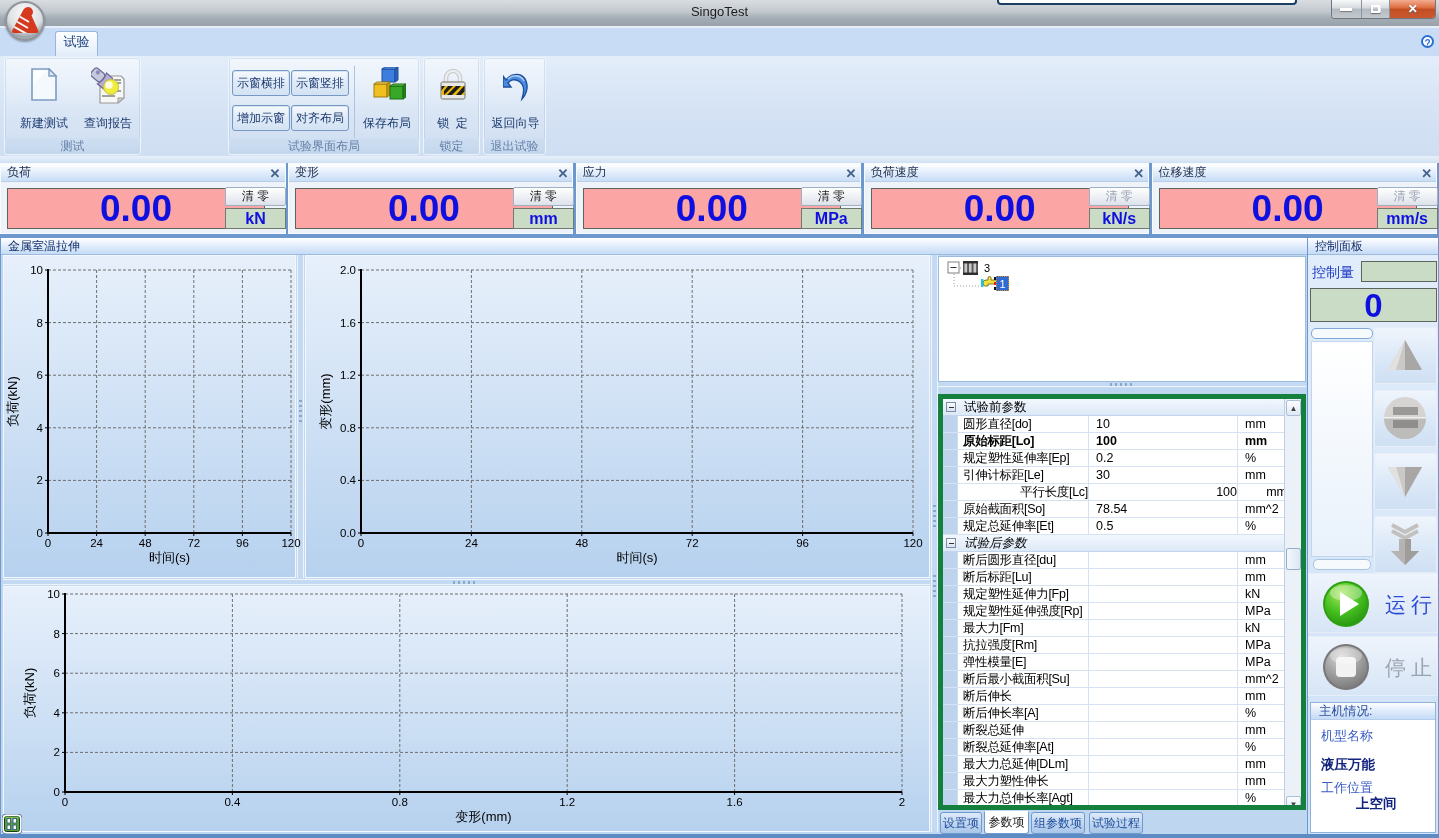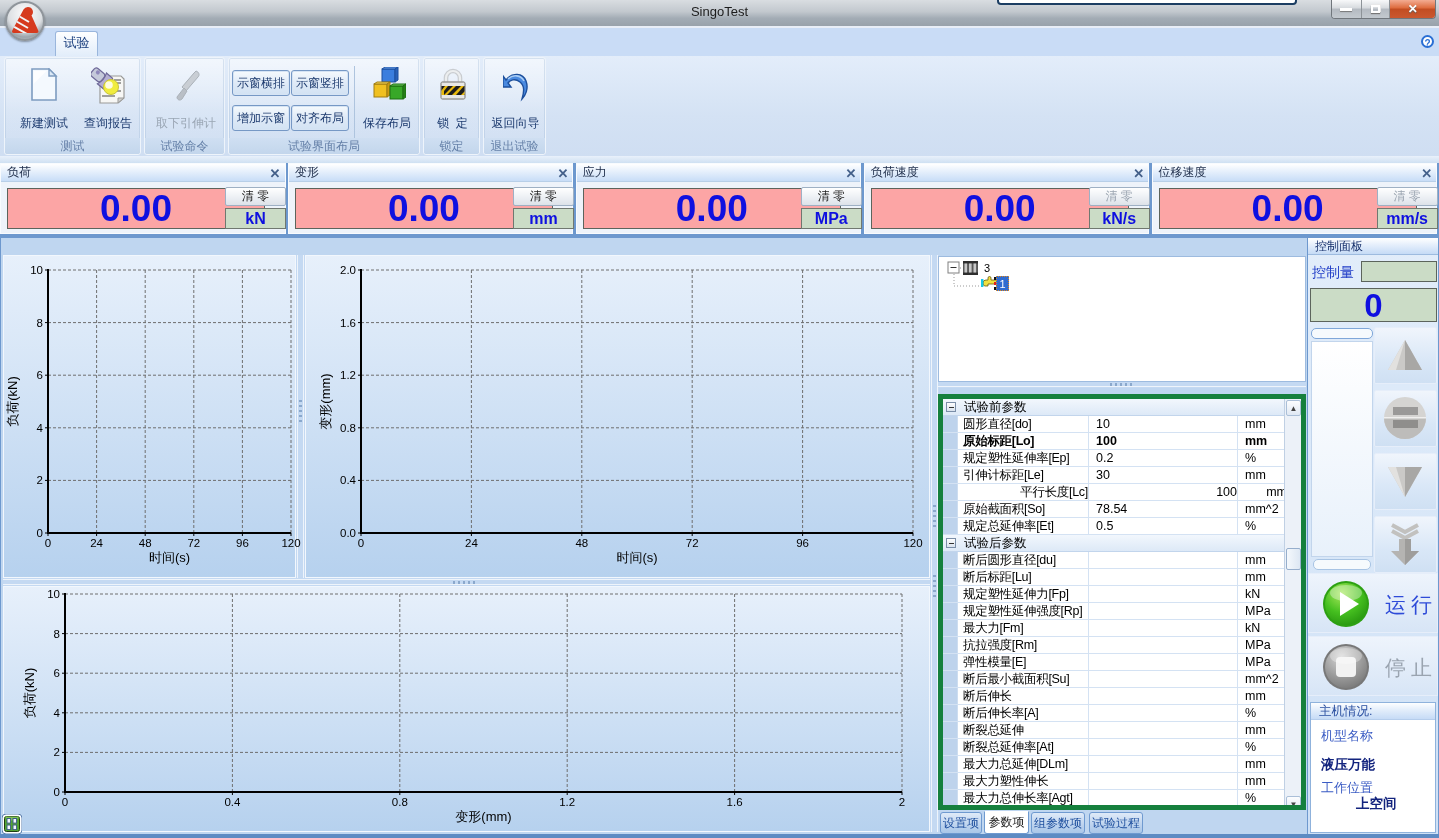--- a/index.html
+++ b/index.html
@@ -15,21 +15,21 @@
 #wb-res{width:29px;background:linear-gradient(#f8f9fa,#d6dade 45%,#b4bac1 50%,#c3c9cf);border-right:1px solid #8d9398;}
 #wb-close{width:45px;background:linear-gradient(#f3ac92,#dd6a3c 45%,#c24d22 50%,#ca5830);}
 .wb span{position:absolute;left:0;top:0;width:100%;height:100%;display:flex;align-items:center;justify-content:center;color:#fff;font-weight:bold;font-size:12px;text-shadow:0 1px 1px #555;}
 #wb-min span b{display:block;width:12px;height:3px;background:#fff;box-shadow:0 1px 1px #777;}
 #wb-res span b{display:block;width:9px;height:8px;border:2px solid #fff;box-shadow:1px -1px 0 #e8e8e8, 0 1px 1px #777;}
 
 #logo{z-index:30;left:5px;top:1px;width:40px;height:40px;border-radius:50%;background:radial-gradient(circle at 50% 30%,#fdfdfd,#dcdfe2 55%,#9ca4ab 75%,#c9cdd1);border:2px solid #8f959b;box-shadow:0 1px 2px rgba(0,0,0,.35);}
 
 #tabstrip{left:0;top:28px;width:1439px;height:28px;background:#c9dcf6;}
 #tabstrip:before{content:"";position:absolute;left:0;top:-2px;width:1439px;height:2px;background:#e8eef7;}
-#tab1{left:55px;top:3px;width:43px;height:25px;background:linear-gradient(#fdfeff,#f0f6fd 50%,#dcead9 50%,#e6f0fb);background:linear-gradient(#fdfeff,#e2edfa);border:1px solid #9ab6dc;border-bottom:none;border-radius:3px 3px 0 0;text-align:center;font-size:13px;color:#1a3f7e;line-height:22px;}
+#tab1{left:55px;top:3px;width:43px;height:25px;background:linear-gradient(#fdfeff,#f0f6fd 50%,#dcead9 50%,#e6f0fb);background:linear-gradient(#fdfeff,#e2edfa);border:1px solid #9ab6dc;border-bottom:none;border-radius:3px 3px 0 0;text-align:center;font-size:13px;color:#1a3f7e;line-height:22px;font-family:Liberation Mono, monospace;}
 #help{right:5px;top:7px;width:13px;height:13px;border-radius:50%;border:2px solid #2a6fd4;background:#fff;color:#2a6fd4;font-size:10px;font-weight:bold;text-align:center;line-height:13px;}
 
 #ribbon{left:0;top:56px;width:1439px;height:100px;background:linear-gradient(#e3edfa,#d4e2f4 60%,#cfdef2);}
 #ribbon:after{content:"";position:absolute;left:0;bottom:-7px;width:1439px;height:7px;background:linear-gradient(#e9f1fb,#cfe0f2);}
 .rgroup{position:absolute;top:1px;height:98px;border:1px solid #eef4fb;border-radius:3px;background:linear-gradient(rgba(255,255,255,.55),rgba(255,255,255,.12) 55%,rgba(205,220,240,.25));box-shadow:inset 0 0 0 1px rgba(160,185,215,.35);}
 .rlabel{position:absolute;left:0;bottom:0;width:100%;height:16px;background:linear-gradient(#cfdff2,#c3d6ec);border-radius:0 0 3px 3px;text-align:center;font-size:12px;color:#6580a8;line-height:16px;}
 .bigbtn{position:absolute;text-align:center;font-size:12px;color:#1c3a6e;}
 .bigbtn .cap{position:absolute;width:100%;top:48px;}
 .gr .cap{color:#9aa6b4;}
 .smallbtn{position:absolute;width:58px;height:26px;border:1px solid #7698c5;border-radius:3px;background:linear-gradient(#f6fafd,#dfeaf7 50%,#d2e2f3);box-shadow:inset 0 0 0 1px #d6e4f4;font-size:12px;color:#1c3a6e;text-align:center;line-height:24px;}
@@ -146,30 +146,20 @@
             <circle cx="3" cy="12" r="2" fill="#8f88bb"></circle>
             <path d="M10 7 l8 0 q4 3.5 0 14 l-8 0 q3 -7 0 -14z" fill="#b4aed2" stroke="#6e6898" stroke-width="1.2"></path>
           </g>
           <circle cx="20" cy="20" r="7.5" fill="#f0ec3e" stroke="#c8c43a"></circle>
           <circle cx="18" cy="18" r="3.8" fill="#fdfce0"></circle>
         </svg>
       <div class="cap">查询报告</div>
     </div>
     <div class="rlabel">测试</div>
   </div>
-  <div class="rgroup" style="left:144px;width:81px;">
-    <div class="bigbtn gr" style="left:6px;top:9px;width:70px;height:66px;">
-      <svg class="abs" style="left:21px;top:2px;" width="30" height="34" viewBox="0 0 30 34">
-          <path d="M24 2 c3 1 4 4 2 6 l-12 14 -4 -4 12 -14z" fill="#c9ced4" stroke="#aab1b8" stroke-width="1"></path>
-          <path d="M12 19 l3 3 -5 8 c-2 2 -5 1 -5 -2 z" fill="#b9bfc6" stroke="#aab1b8"></path>
-        </svg>
-      <div class="cap">取下引伸计</div>
-    </div>
-    <div class="rlabel">试验命令</div>
-  </div>
   <div class="rgroup" style="left:228px;width:192px;">
     <div class="smallbtn" style="left:3px;top:12px;">示窗横排</div>
     <div class="smallbtn" style="left:62px;top:12px;">示窗竖排</div>
     <div class="smallbtn" style="left:3px;top:47px;">增加示窗</div>
     <div class="smallbtn" style="left:62px;top:47px;">对齐布局</div>
     <div class="vdiv" style="left:125px;"></div>
     <div class="bigbtn" style="left:127px;top:9px;width:62px;height:66px;">
       <svg class="abs" style="left:14px;top:0;" width="36" height="38" viewBox="0 0 36 38">
           <g stroke-width="1">
             <rect x="12" y="2" width="13" height="13" fill="#3b7ede" stroke="#1d4f9e"></rect>
@@ -254,20 +244,21 @@
     <div class="meter" style="left: 1151.6px; width: 285.5px;">
       <div class="mtitle"><span>位移速度</span><span class="mx">✕</span></div>
   <div class="mgreen">
         <div class="mval">0.00</div>
       </div>
   <div class="mclear dis">清 零</div>
   <div class="munit">mm/s</div>
     </div>
   </div>
 <div id="main" class="abs">
+  <div class="ptitle">金属室温拉伸</div>
   <div class="splitv" style="left:295px;top:17px;height:324px;">
       <div class="dots-v" style="top:145px;"></div>
     </div>
   <div class="splith" style="left:2px;top:340px;width:927px;">
       <div class="dots-h" style="left:450px;"></div>
     </div>
   <div class="splitv" style="left:929px;top:17px;height:577px;">
       <div class="dots-v" style="top:250px;"></div>
       <div class="dots-v" style="top:320px;"></div>
     </div>
@@ -484,21 +475,21 @@
         <div class="trow" style="top:102px;">
           <div class="c1">原始截面积[So]</div>
           <div class="c2">78.54</div>
           <div class="c3">mm^2</div>
         </div>
         <div class="trow" style="top:119px;">
           <div class="c1">规定总延伸率[Et]</div>
           <div class="c2">0.5</div>
           <div class="c3">%</div>
         </div>
-        <div class="ghead" style="top:136px;">
+        <div class="ghead" style="top:136px;font-style:italic;">
           <div class="box"></div>
           <div class="gt">试验后参数</div>
         </div>
         <div class="trow" style="top:153px;">
           <div class="c1">断后圆形直径[du]</div>
           <div class="c2"></div>
           <div class="c3">mm</div>
         </div>
         <div class="trow" style="top:170px;">
           <div class="c1">断后标距[Lu]</div>

